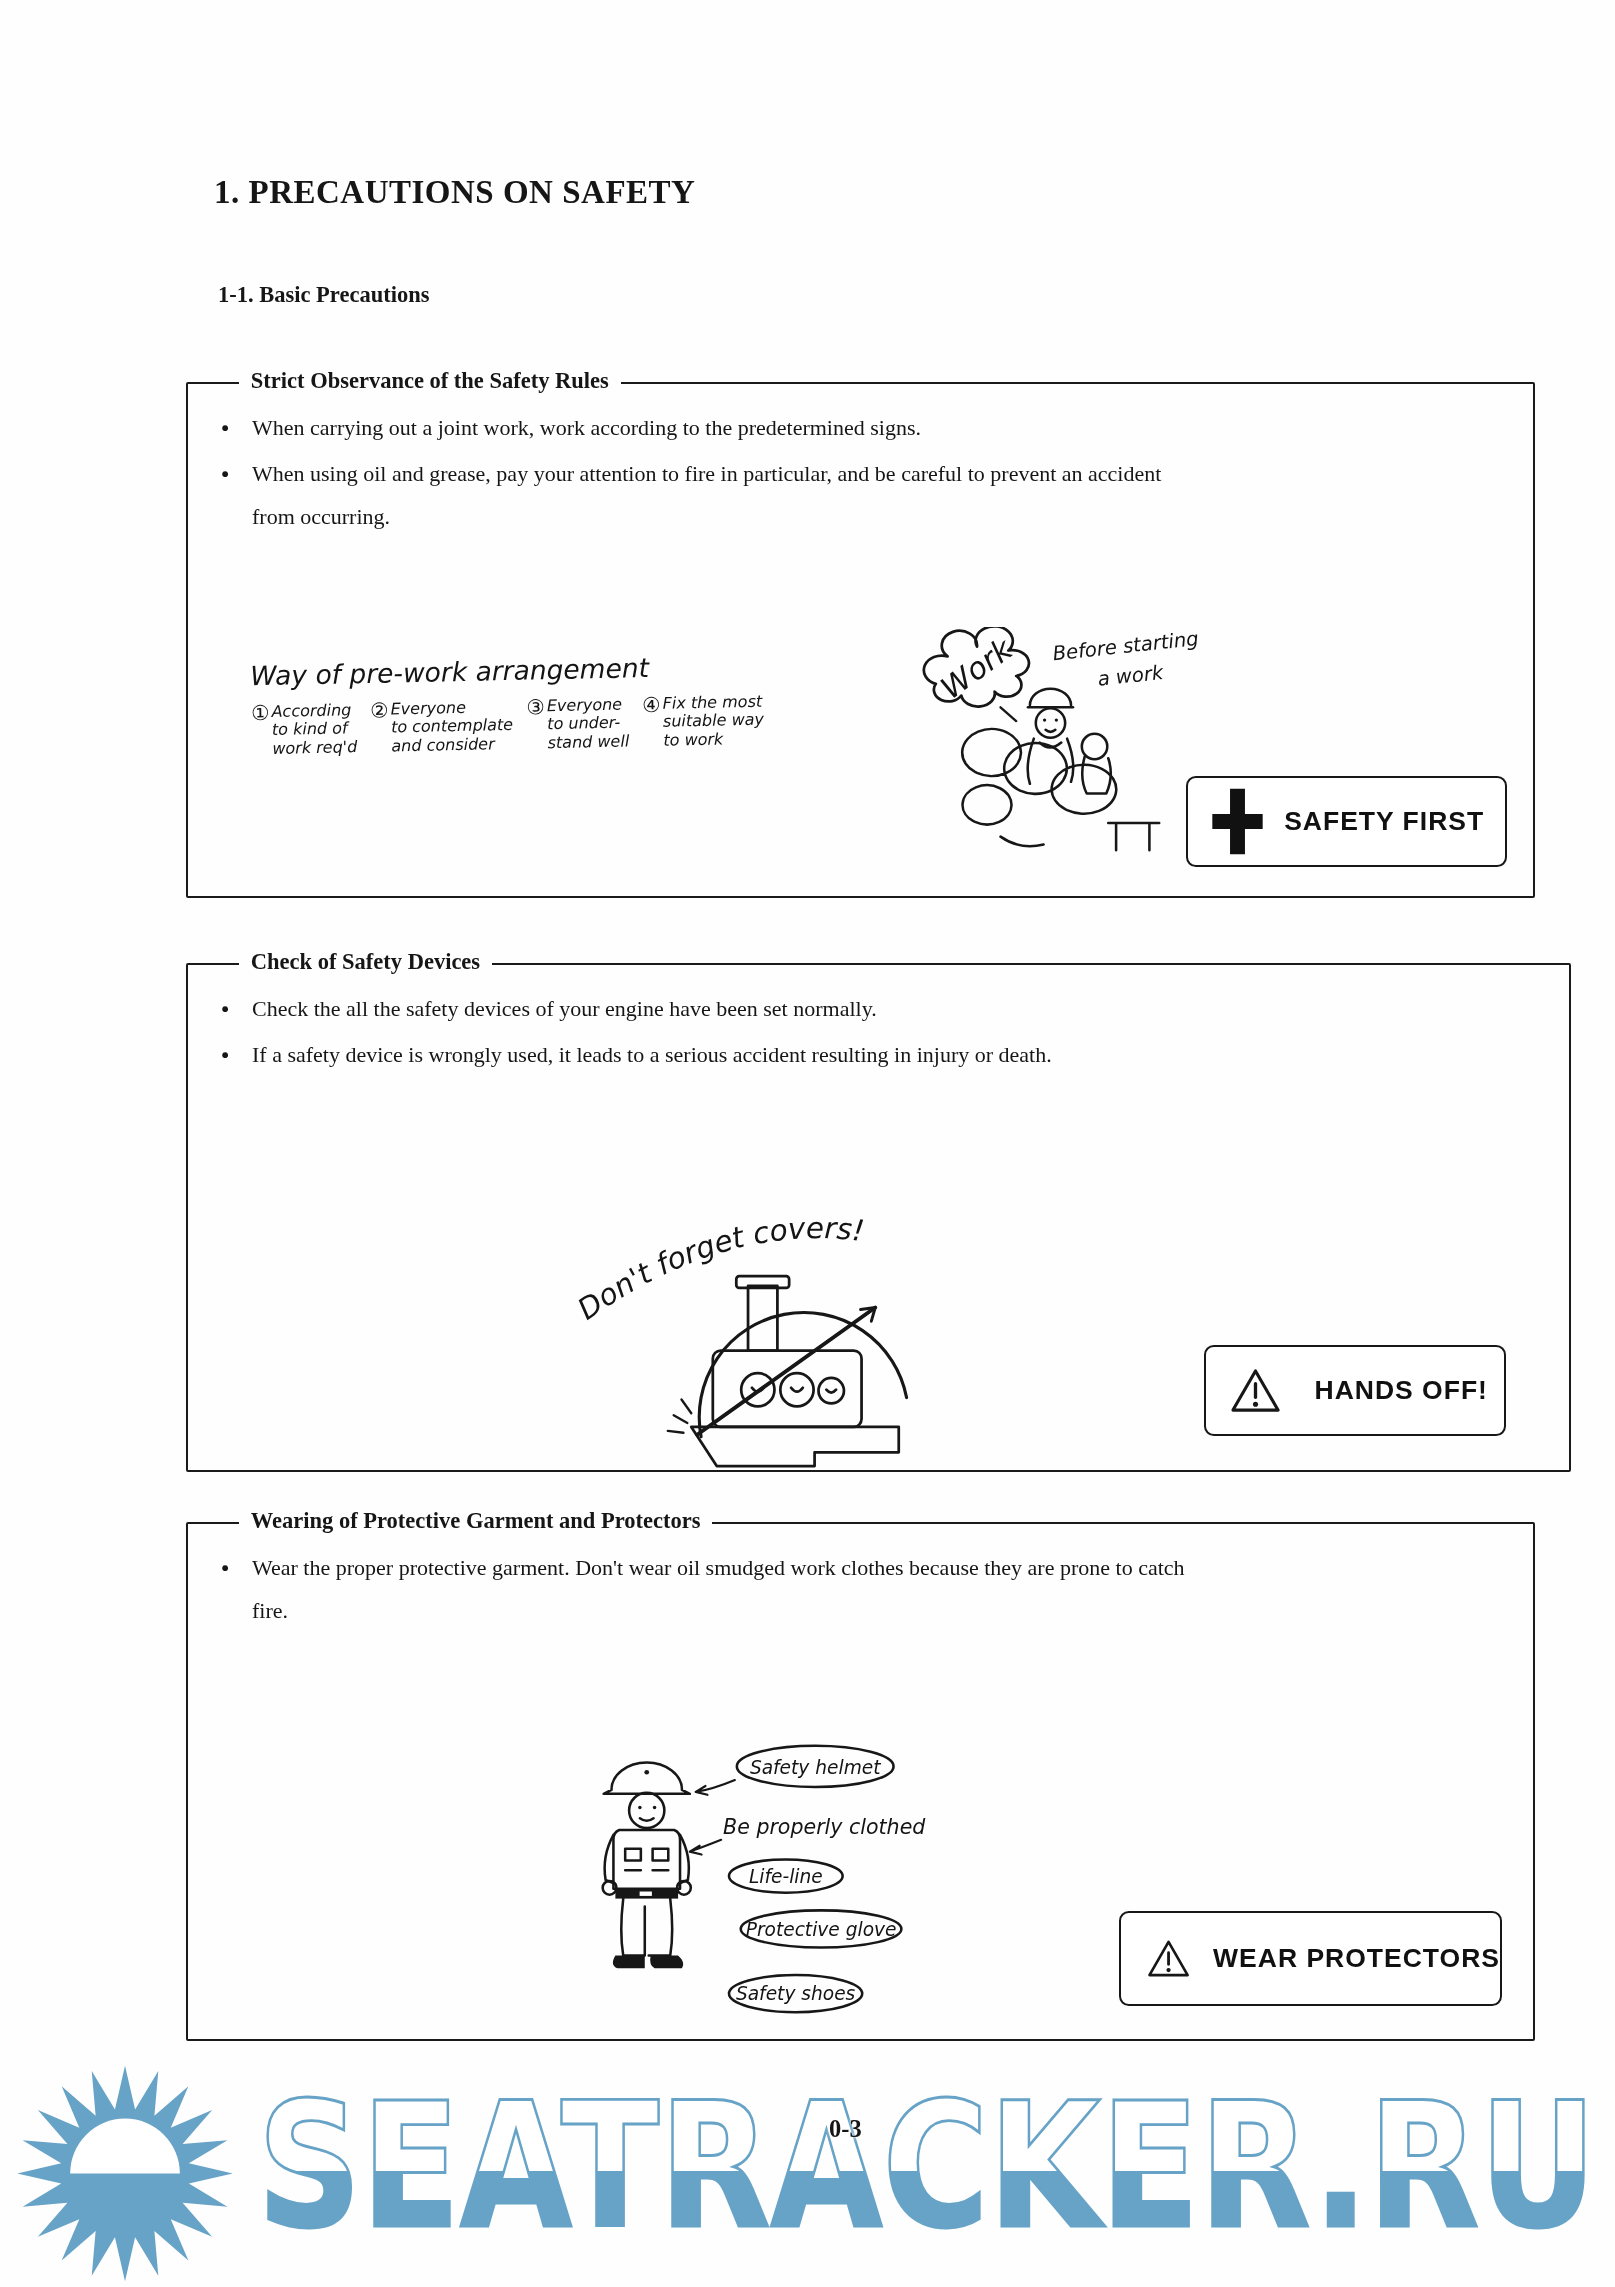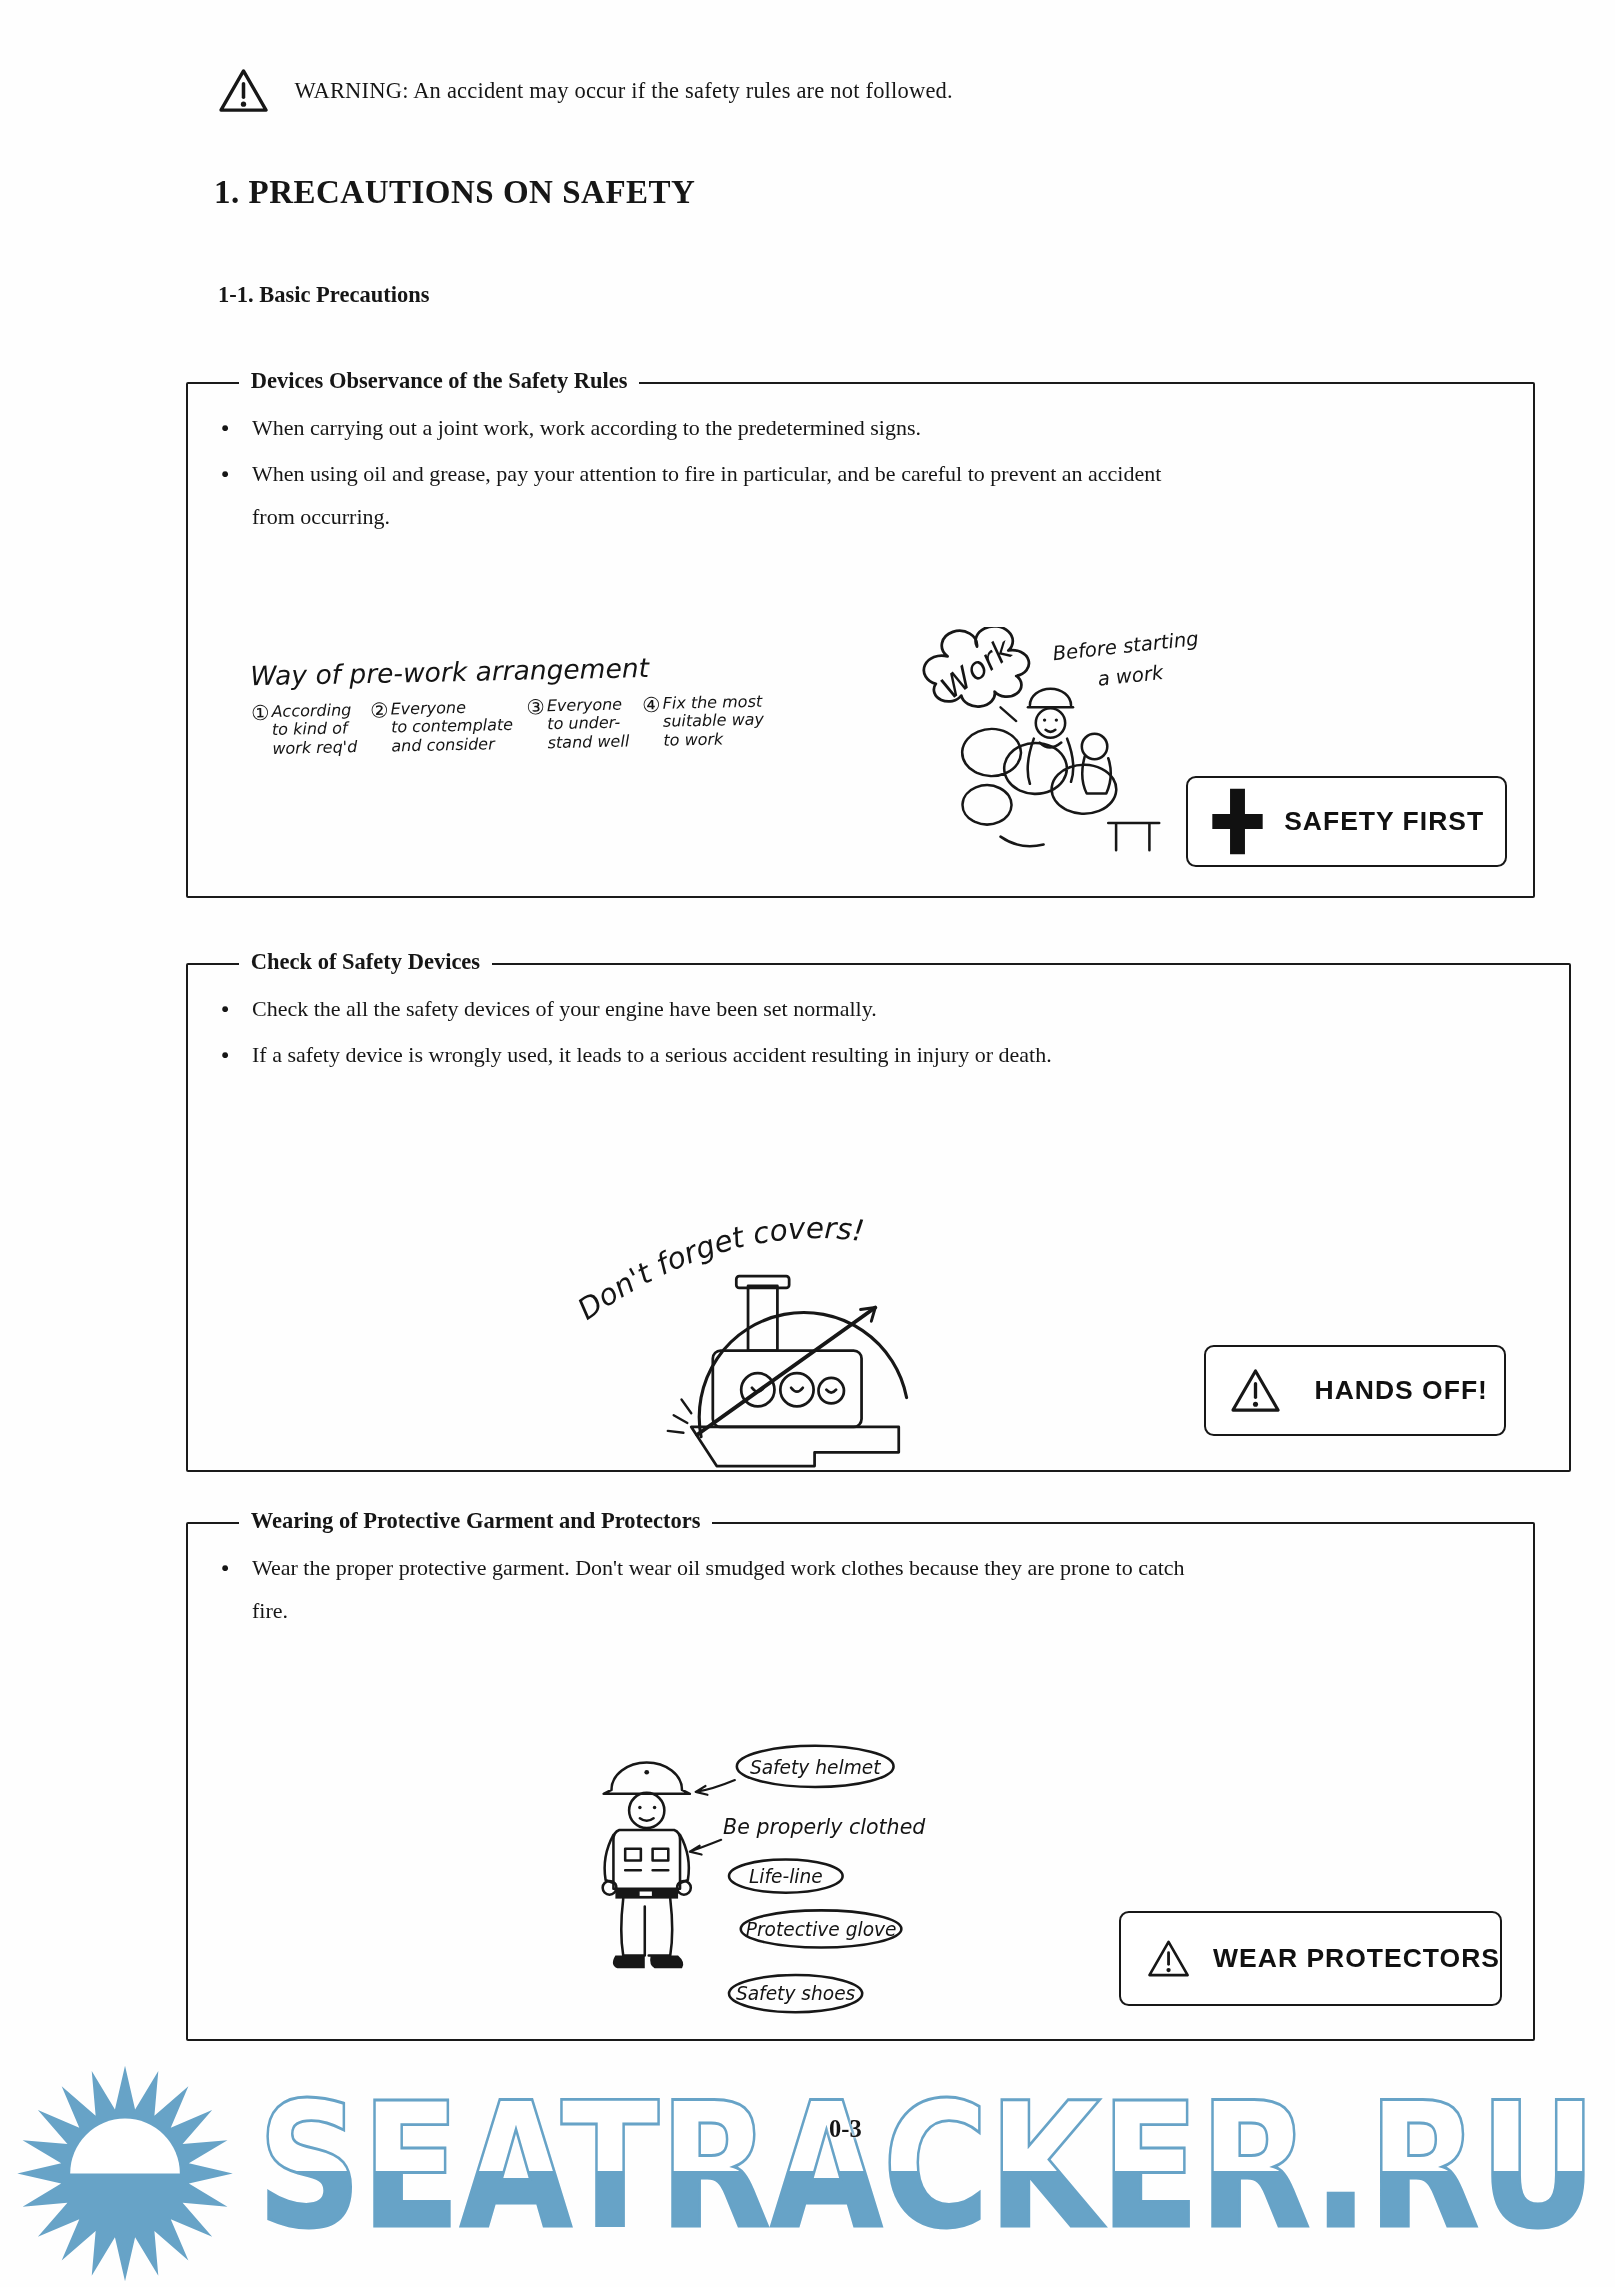--- a/index.html
+++ b/index.html
@@ -42,34 +42,26 @@
   .sk{stroke:#171717;fill:none;stroke-linecap:round;stroke-linejoin:round;}
 
   .pageno{left:829px;top:2115px;font-size:24.5px;font-weight:bold;
           text-shadow:0 0 2.9px #fff,0 0 4.9px #fff;}
 </style>
 </head>
 <body>
 
 <div class="page">
 
-  <div class="abs warn-row">
-    <svg width="51" height="47" viewBox="0 0 52 48">
-      <path class="sk" d="M26 4 L49 44 H3 Z" stroke-width="3.4"></path>
-      <line class="sk" x1="26" y1="17" x2="26" y2="31" stroke-width="3.6"></line>
-      <circle cx="26" cy="38" r="2.7" fill="#171717"></circle>
-    </svg>
-    <span class="warn-text">WARNING:  An accident may occur if the safety rules are not followed.</span>
-  </div>
 
   <div class="abs h1">1. PRECAUTIONS ON SAFETY</div>
   <div class="abs h2">1-1. Basic Precautions</div>
 
   <div class="abs sbox" style="left:186px;top:382px;width:1345px;height:512px;">
-    <span class="btitle">Devices Observance of the Safety Rules</span>
+    <span class="btitle">Strict Observance of the Safety Rules</span>
     <div class="bullets">
       <div class="bullet">
           <span class="mark"></span>
           <span class="preline">When carrying out a joint work, work according to the predetermined signs.</span>
         </div>
       <div class="bullet">
           <span class="mark"></span>
           <span class="preline">When using oil and grease, pay your attention to fire in particular, and be careful to prevent an accident
 from occurring.</span>
         </div>

